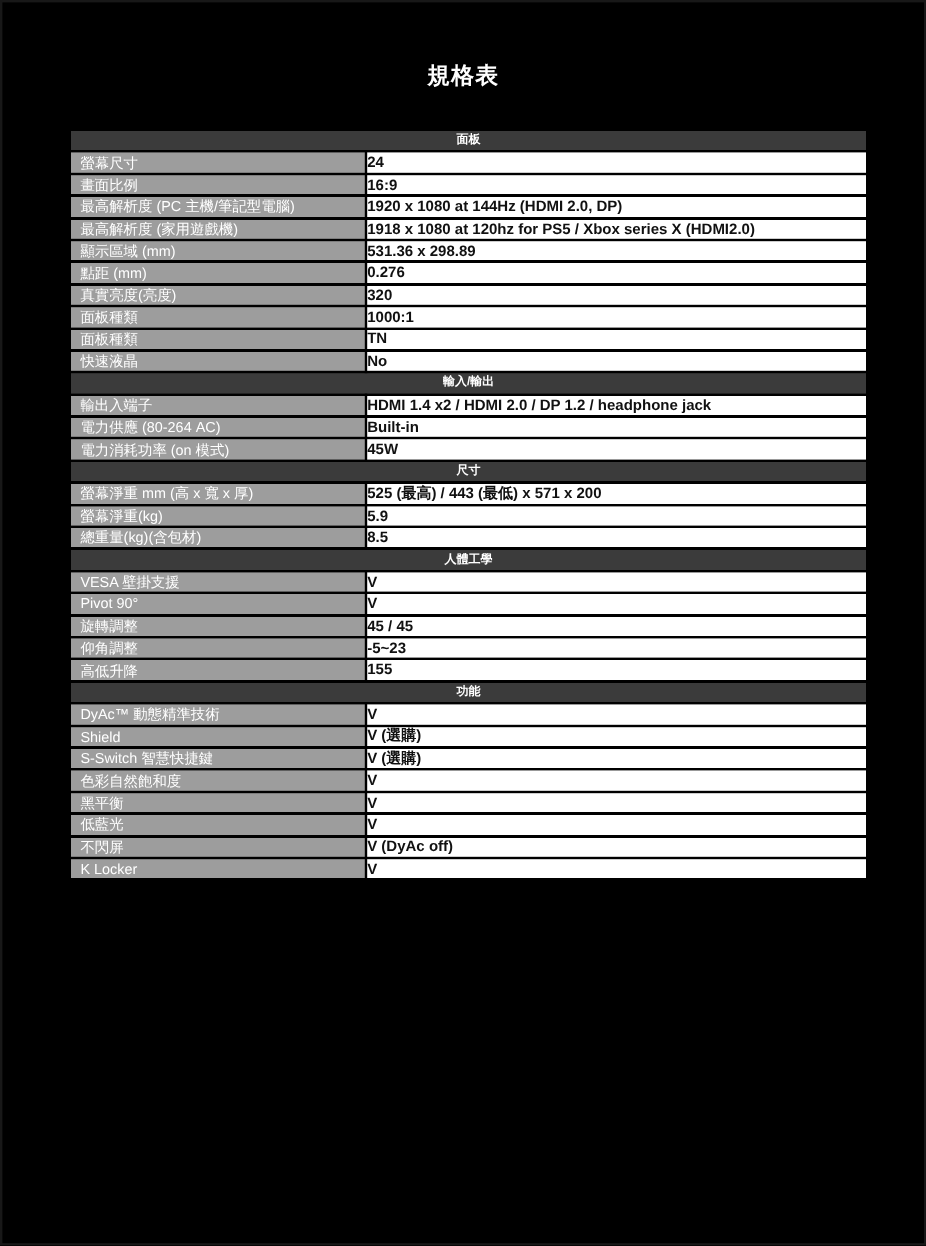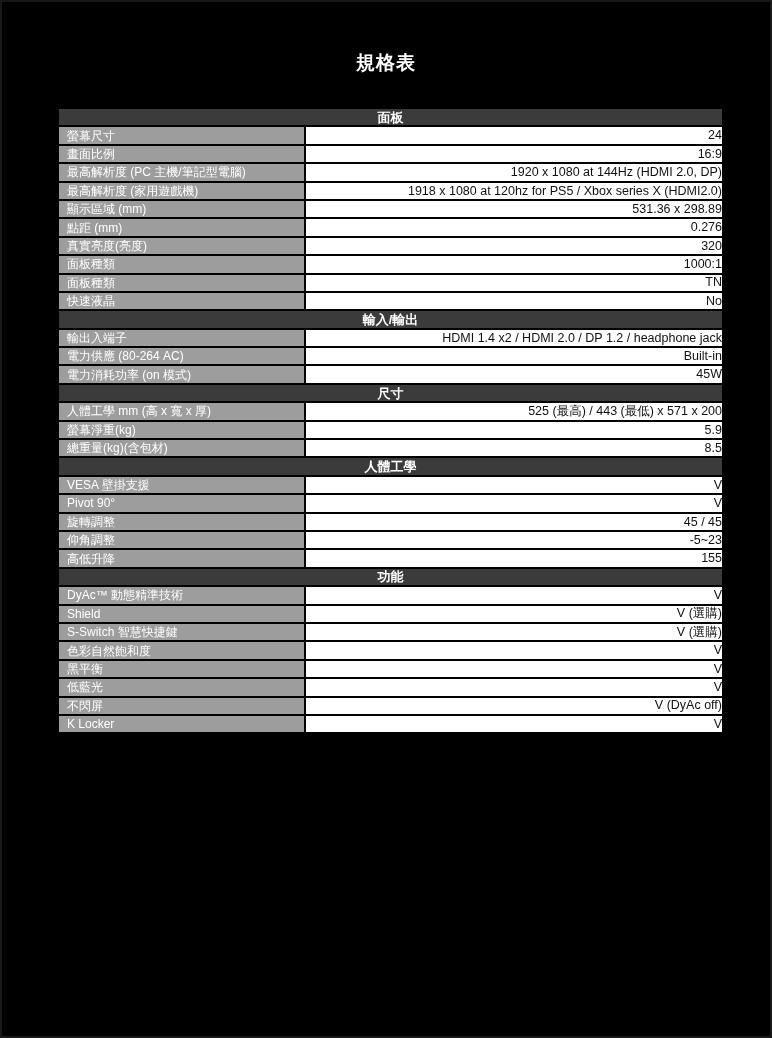--- a/index.html
+++ b/index.html
@@ -49,33 +49,33 @@
     line-height: 1;
     vertical-align: middle;
     white-space: nowrap;
     overflow: hidden;
   }
   td.section-cell {
     background: var(--section-header-bg);
     color: var(--text-light);
     text-align: center;
     font-weight: 700;
-    font-size: 13px;
+    font-size: 10px;
   }
   td.label-cell {
     background: var(--label-bg);
     color: var(--text-light);
     padding-left: 8px;
     font-weight: 400;
   }
   td.value-cell {
     background: var(--value-bg);
     color: var(--text-dark);
-    text-align: right;
-    font-weight: 400;
+    text-align: left;
+    font-weight: 700;
     font-size: 12.5px;
   }
 </style>
 </head>
 <body>
 
 <div class="page">
   <div class="page-title">規格表</div>
 
   <table class="spec-table">
@@ -156,21 +156,21 @@
   <tr>
     <td class="label-cell">電力消耗功率 (on 模式)</td>
     <td class="value-cell">45W</td>
   </tr>
 
   <tr>
     <td colspan="2" class="section-cell">尺寸</td>
   </tr>
 
   <tr>
-    <td class="label-cell">人體工學 mm (高 x 寬 x 厚)</td>
+    <td class="label-cell">螢幕淨重 mm (高 x 寬 x 厚)</td>
     <td class="value-cell">525 (最高) / 443 (最低) x 571 x 200</td>
   </tr>
 
   <tr>
     <td class="label-cell">螢幕淨重(kg)</td>
     <td class="value-cell">5.9</td>
   </tr>
 
   <tr>
     <td class="label-cell">總重量(kg)(含包材)</td>

